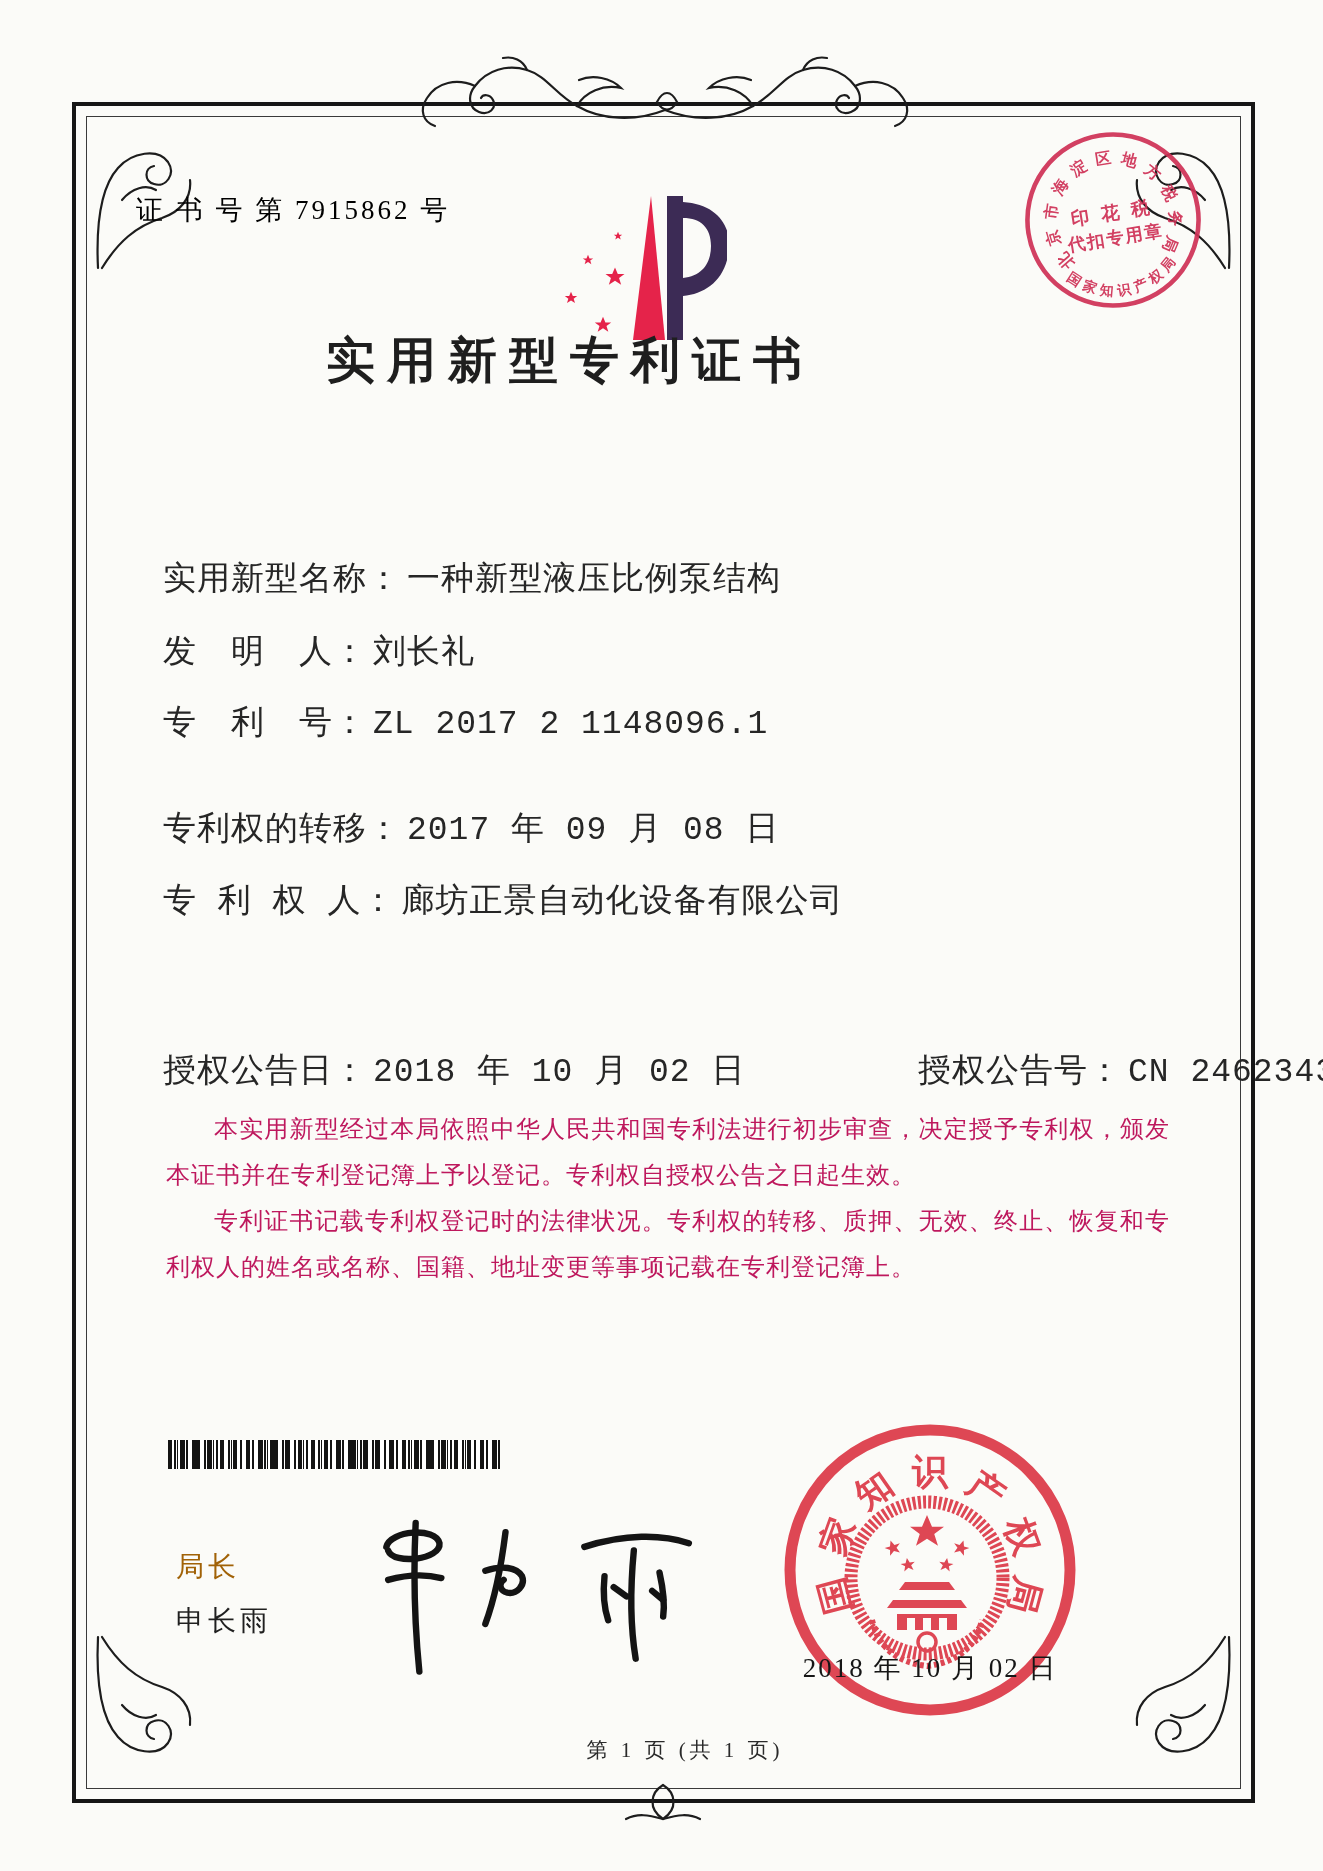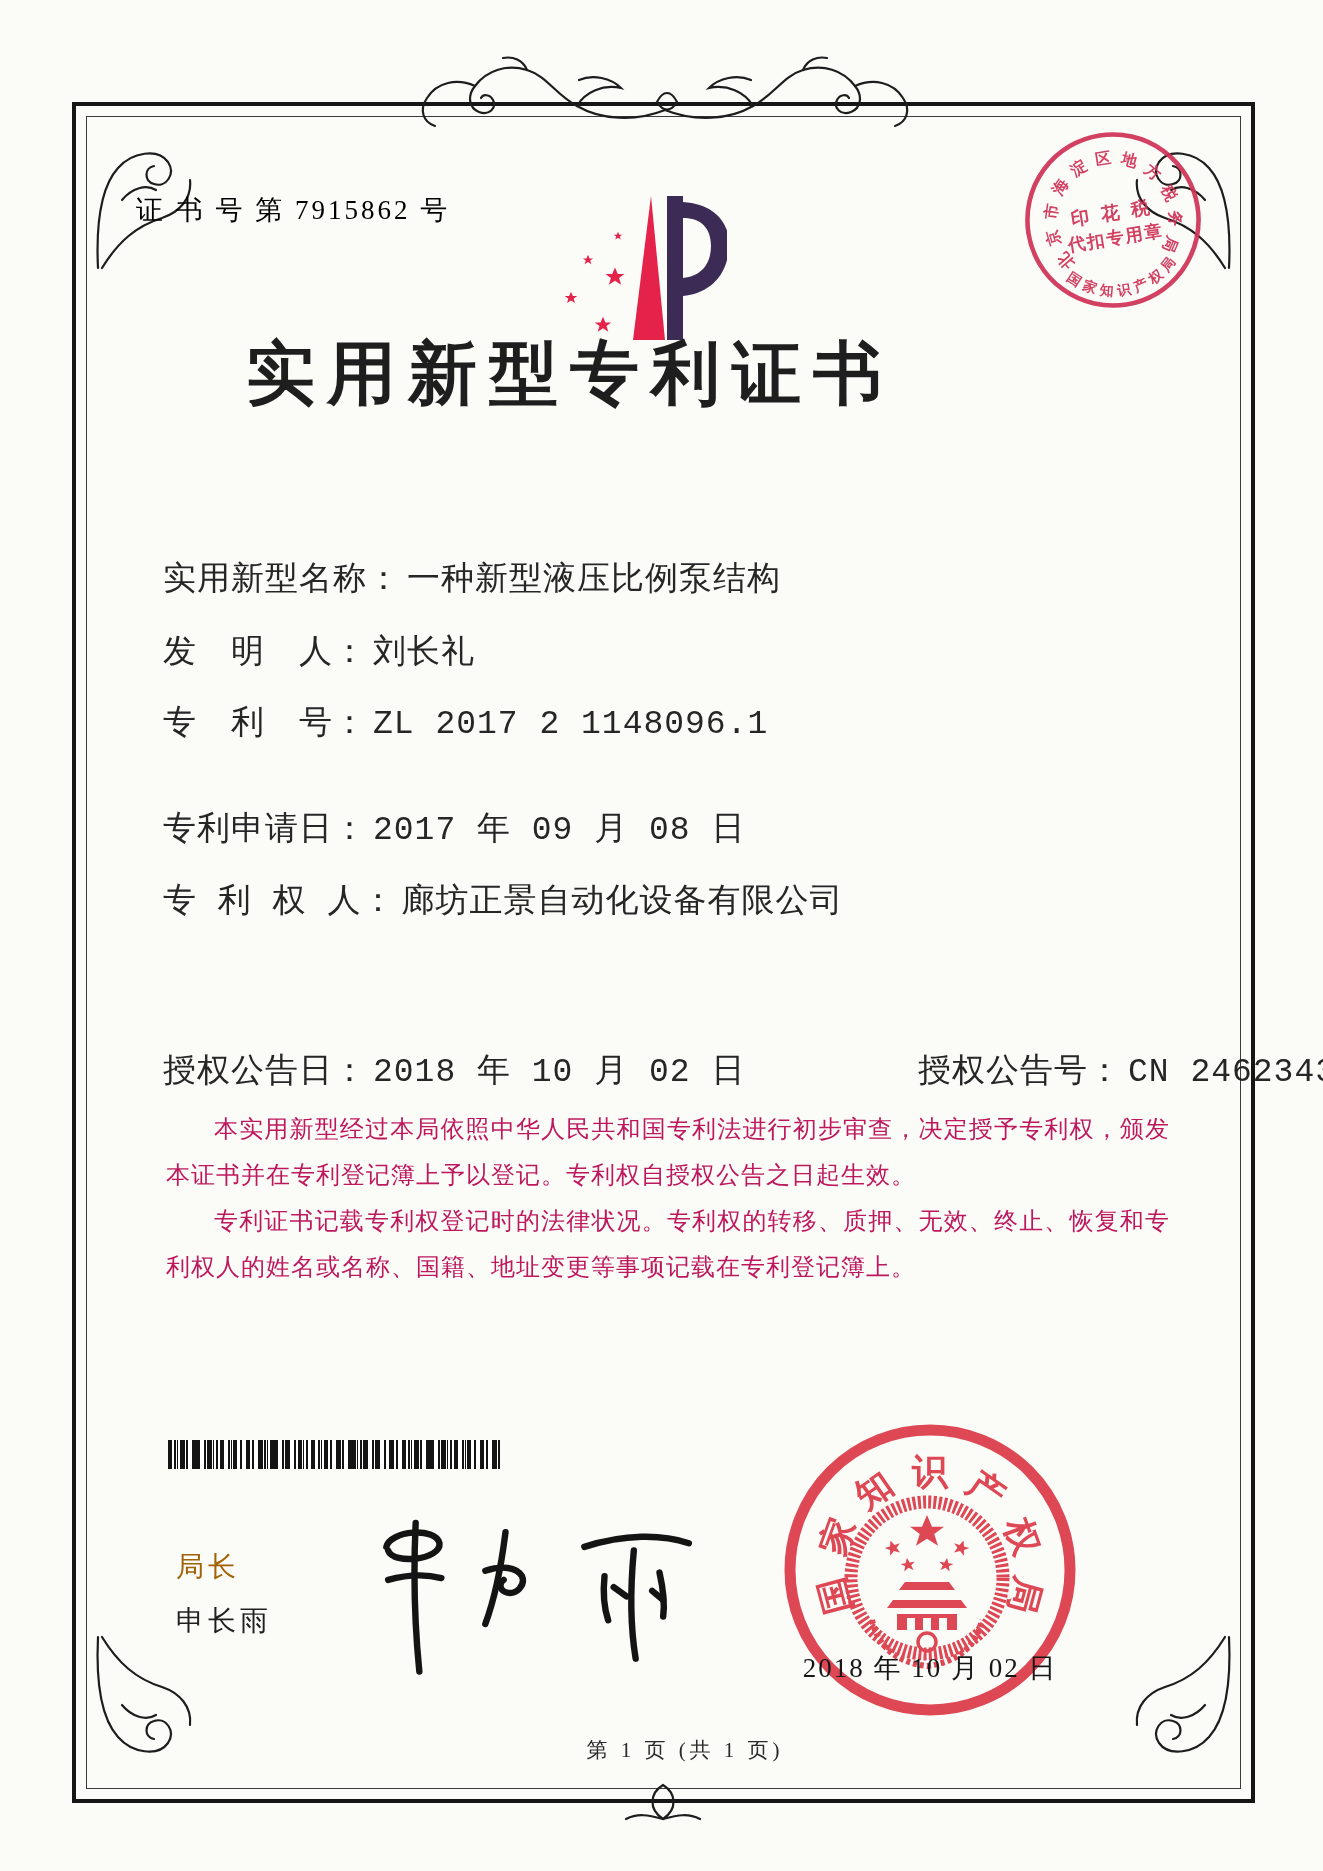--- a/index.html
+++ b/index.html
@@ -11,21 +11,21 @@
   }
   
   .frame-outer{position:absolute; left:72px; top:102px; right:68px; bottom:68px; border:4px solid #161616;}
   .frame-inner{position:absolute; left:86px; top:116px; right:82px; bottom:82px; border:1.5px solid #3a3a3a;}
   .ornament{position:absolute; stroke:#1d1d1d; fill:none; stroke-width:2.2; stroke-linecap:round;}
   .cert-no{position:absolute; left:136px; top:192px; font-size:27px; letter-spacing:3px; color:#000000;}
   .logo{position:absolute; left:555px; top:192px;}
   .tax-stamp{position:absolute; left:1021px; top:128px; transform:rotate(-9deg); opacity:.92;}
   .tax-stamp text{font-family:"Liberation Serif", serif;}
   .title{position:absolute; left:0; top:328px; width:1140px; text-align:center;
-         font-size:69px; font-weight:bold; letter-spacing:12px; color:#1e1e1e;}
+         font-size:49px; font-weight:bold; letter-spacing:12px; color:#1e1e1e;}
   .field-row{position:absolute; left:163px; white-space:nowrap; font-size:33px; color:#262626;font-family:Liberation Mono, monospace;}
   .flabel{letter-spacing:1px;}
   .fvalue{margin-left:6px; letter-spacing:1px;}
   .grant-no{position:absolute; left:755px; top:0;}
   .paragraphs{position:absolute; left:166px; top:1106px; width:1004px;
               font-size:24px; line-height:46px; text-align:justify; color:#be185d; letter-spacing:1px;}
   .paragraphs p{margin:0; text-indent:2em;}
   .barcode{position:absolute; left:168px; top:1440px; width:332px; height:29px; background-color:#fff;
     background-image:
       repeating-linear-gradient(90deg,#141414 0 2px,transparent 2px 6px),
@@ -147,21 +147,21 @@
   <div class="field-row" style="top:556px">
     <span class="flabel">实用新型名称：</span><span class="fvalue">一种新型液压比例泵结构</span>
   </div>
   <div class="field-row" style="top:629px">
     <span class="flabel">发　明　人：</span><span class="fvalue">刘长礼</span>
   </div>
   <div class="field-row" style="top:700px">
     <span class="flabel">专　利　号：</span><span class="fvalue">ZL 2017 2 1148096.1</span>
   </div>
   <div class="field-row" style="top:806px">
-    <span class="flabel">专利申请日：</span><span class="fvalue">2017 年 09 月 08 日</span>
+    <span class="flabel">专利权的转移：</span><span class="fvalue">2017 年 09 月 08 日</span>
   </div>
   <div class="field-row" style="top:878px">
     <span class="flabel">专 利 权 人：</span><span class="fvalue">廊坊正景自动化设备有限公司</span>
   </div>
 
   <div class="field-row" style="top:1048px; width:1010px;">
     <span class="flabel">授权公告日：</span><span class="fvalue">2018 年 10 月 02 日</span>
     <span class="grant-no">
       <span class="flabel">授权公告号：</span><span class="fvalue">CN 246234370 U</span>
     </span>

